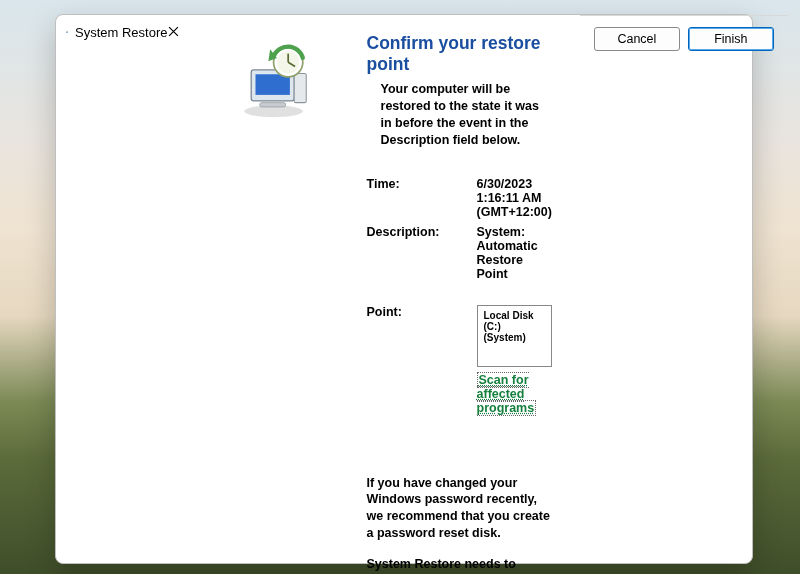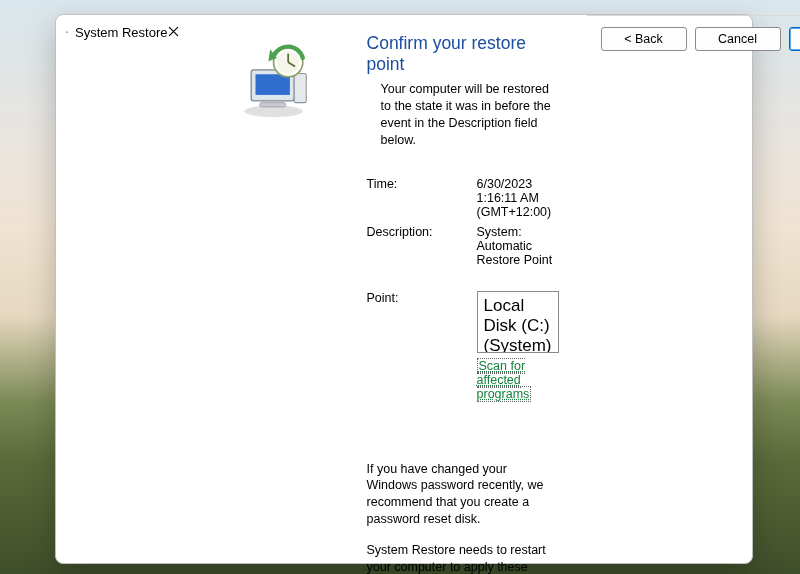--- a/index.html
+++ b/index.html
@@ -79,20 +79,21 @@
     display: flex;
     justify-content: center;
     align-items: flex-start;
   }
   .sidebar svg { width: 86px; height: 86px; }
 
   .content {
     flex: 1;
     padding-top: 18px;
     padding-right: 4px;
+    font-weight: bold;
   }
   .heading {
     font-size: 17.5px;
     color: #1a4ea0;
     margin-bottom: 6px;
   }
   .subheading {
     margin: 0 0 28px 14px;
     line-height: 1.35;
     max-width: 410px;
@@ -109,21 +110,21 @@
   }
   .drives-row {
     display: flex;
     margin-top: 24px;
   }
   .drives-box {
     flex: 1;
     height: 62px;
     border: 1px solid #888;
     padding: 4px 6px;
-    font-size: 17px;
+    font-size: 10px;
     box-sizing: border-box;
     margin-left: 0;
     max-width: 352px;
     overflow:hidden;
   }
   .scan-link-row {
     margin-top: 6px;
     margin-left: 110px;
   }
   .scan-link {
@@ -239,18 +240,17 @@
       </div>
 
       <div class="para-block">
         <p>If you have changed your Windows password recently, we recommend that you create a password reset disk.</p>
         <p>System Restore needs to restart your computer to apply these changes. Before you proceed, save any open files and close all programs.</p>
       </div>
     </div>
   </div>
 
   <div class="footer">
-    <button class="btn">&lt; Back</button>
     <button class="btn">Cancel</button>
     <button class="btn primary">Finish</button>
   </div>
 
 </div>
 
 </body></html>

